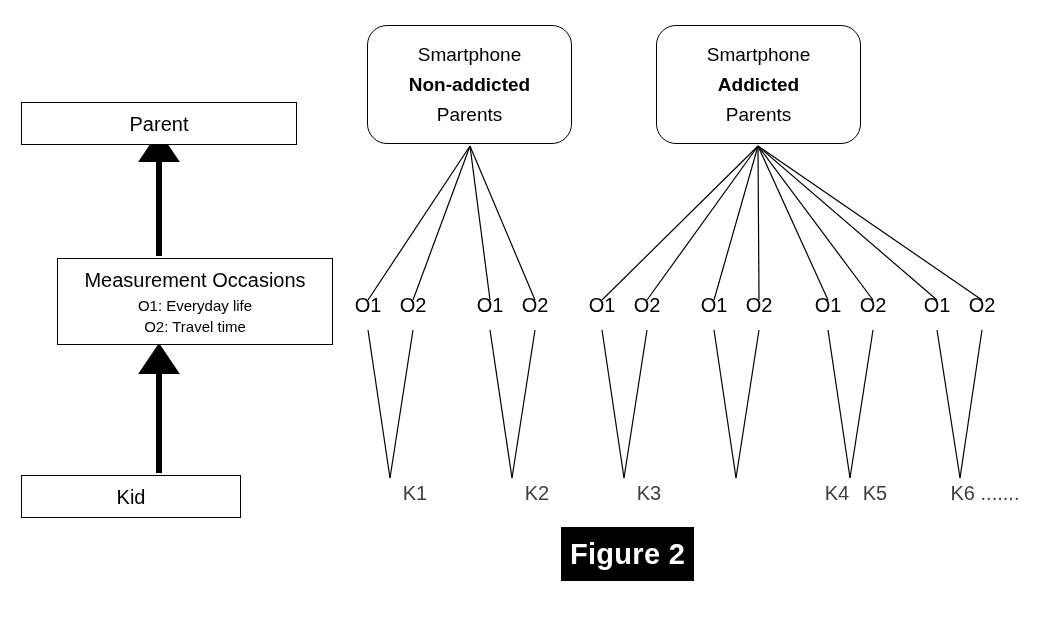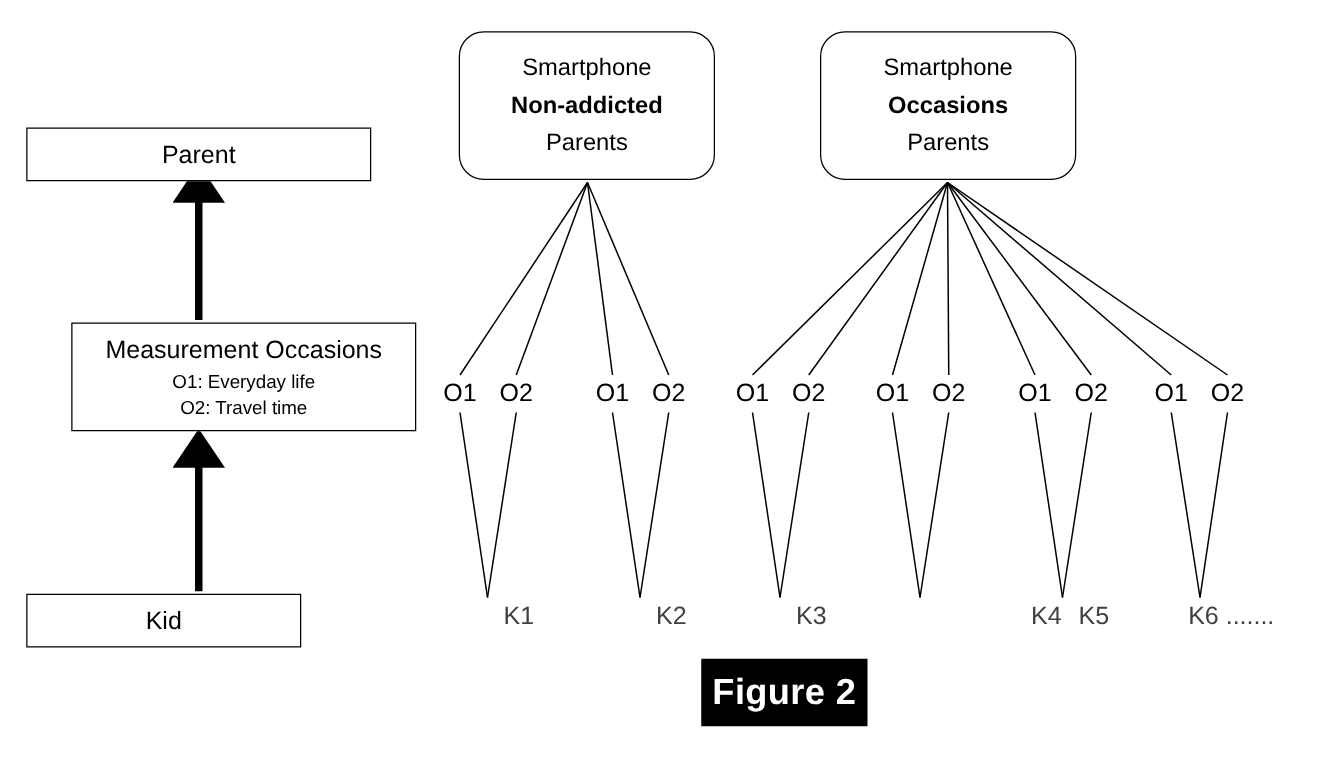--- a/index.html
+++ b/index.html
@@ -71,21 +71,21 @@
     line-height: 30px;
     color: #000000;
   }
   .round-box .ln.bold { font-weight: bold; }
   #group-nonaddicted { left: 367px; top: 25px; width: 205px; height: 119px; }
   #group-addicted    { left: 656px; top: 25px; width: 205px; height: 119px; }
 
   
   .occ-label {
     position: absolute;
-    top: 303px;
+    top: 293px;
     width: 40px;
     margin-left: -20px;
     text-align: center;
     font-size: 20px;
     line-height: 24px;
     color: #000000;
   }
   
   .kid-label {
     position: absolute;
@@ -173,21 +173,21 @@
   </div>
 
   <div class="round-box" id="group-nonaddicted">
     <div class="ln">Smartphone</div>
     <div class="ln bold">Non-addicted</div>
     <div class="ln">Parents</div>
   </div>
 
   <div class="round-box" id="group-addicted">
     <div class="ln">Smartphone</div>
-    <div class="ln bold">Occasions</div>
+    <div class="ln bold">Addicted</div>
     <div class="ln">Parents</div>
   </div>
 
   <div id="occasion-labels">
       <div class="occ-label" style="left: 368px;">O1</div>
       <div class="occ-label" style="left: 413px;">O2</div>
       <div class="occ-label" style="left: 490px;">O1</div>
       <div class="occ-label" style="left: 535px;">O2</div>
       <div class="occ-label" style="left: 602px;">O1</div>
       <div class="occ-label" style="left: 647px;">O2</div>

